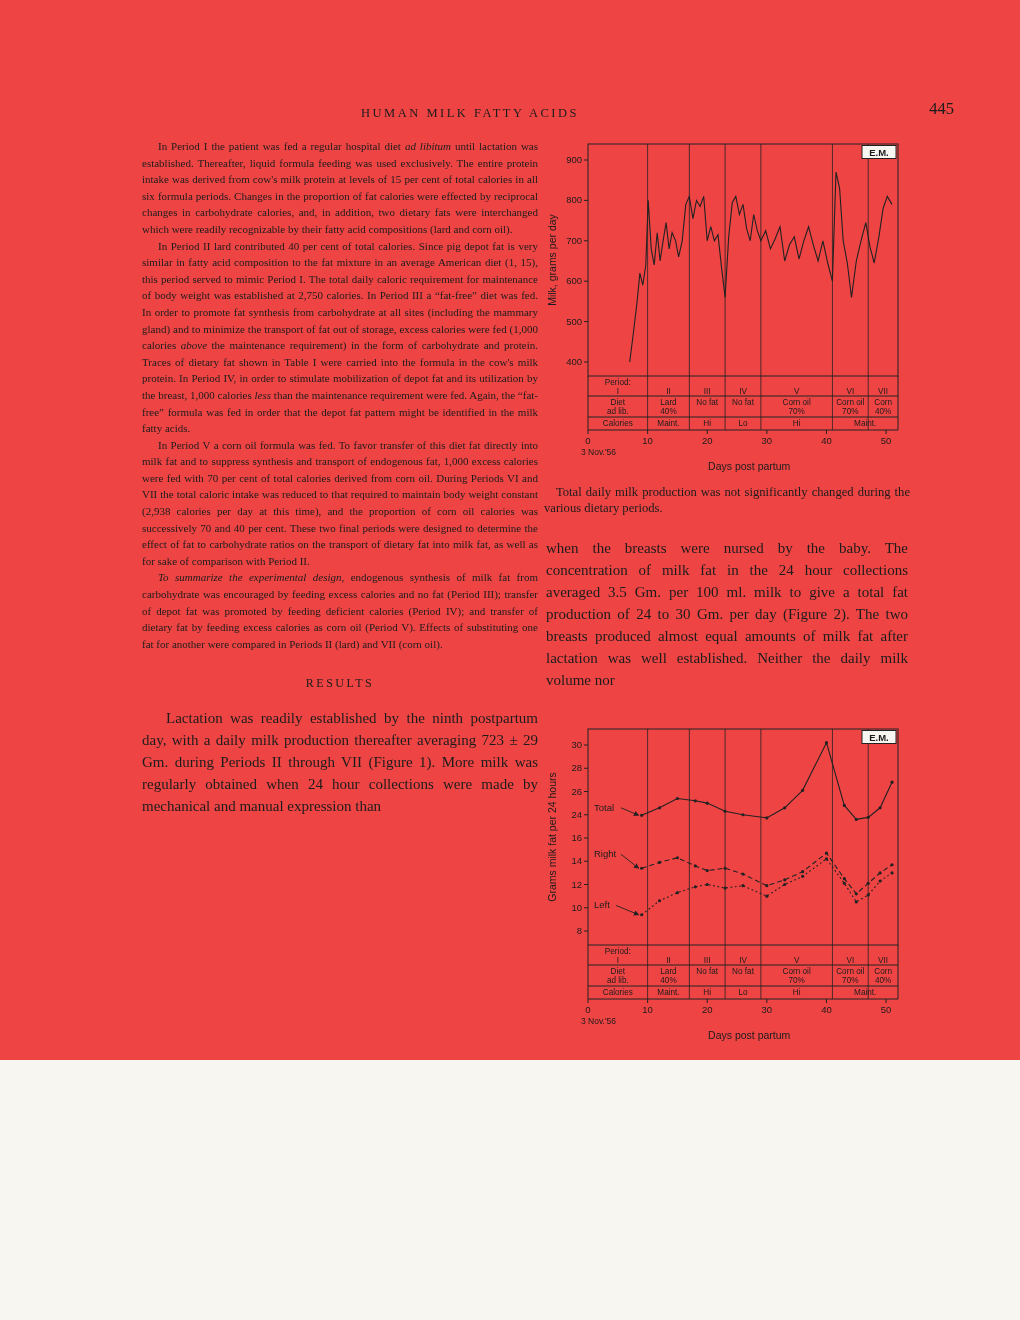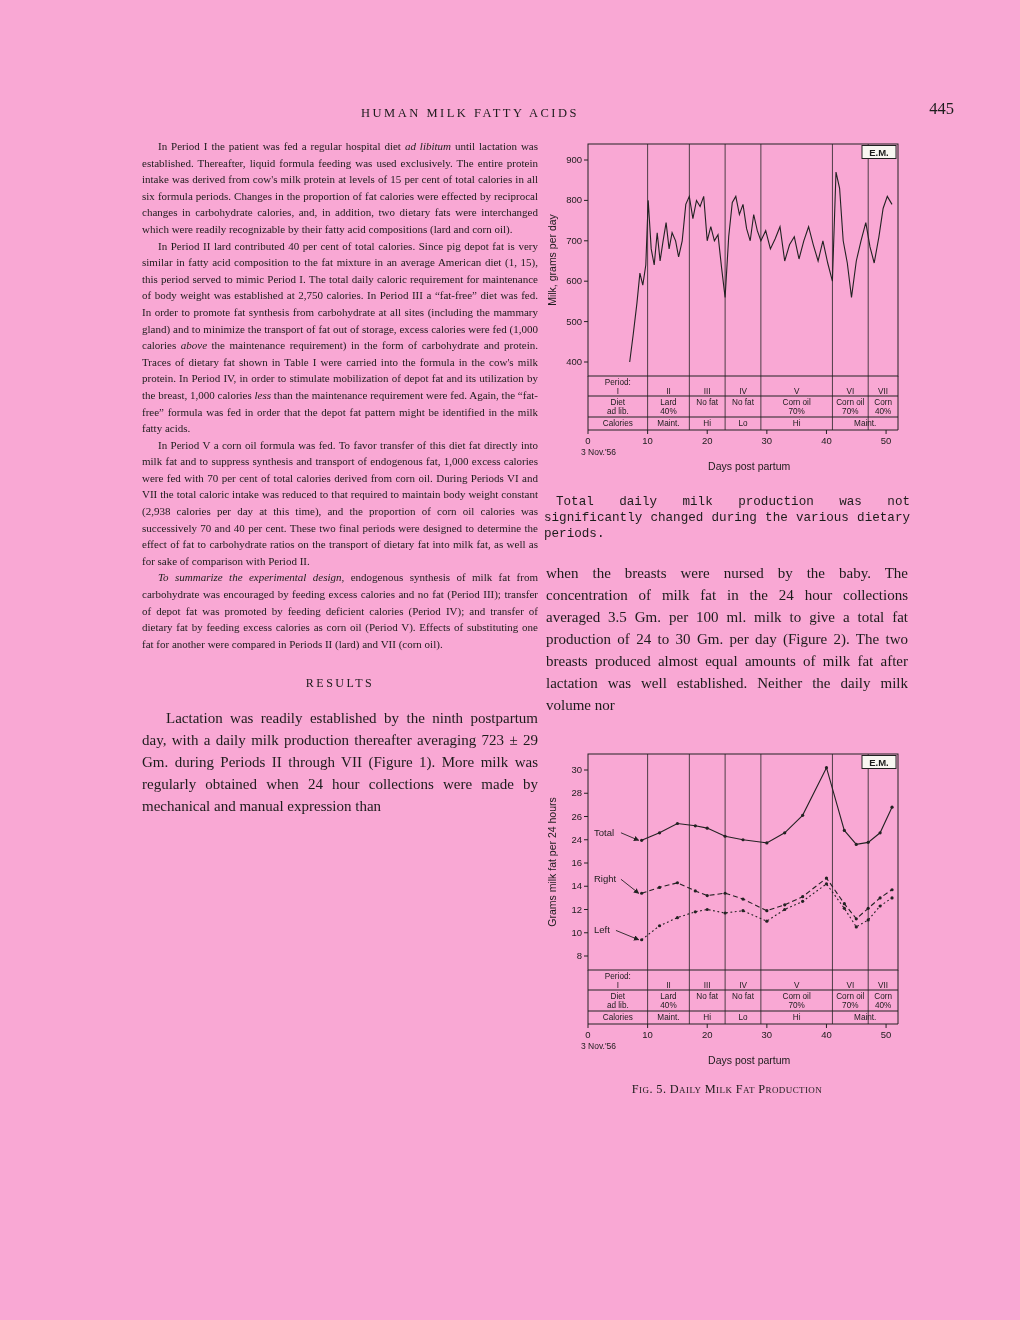--- a/index.html
+++ b/index.html
@@ -1,19 +1,19 @@
 <!DOCTYPE html>
 <html><head>
 <meta charset="utf-8">
 <style>
   * { margin:0; padding:0; box-sizing:border-box; }
   html,body { background:#f8f6f1; }
   .page {
-    position:relative; width:1020px; height:1320px; margin:0 auto;
-    background:#f9a8d4; color:#1c1c1c;
+    position:relative; width:1020px; height:1060px; margin:0 auto;
+    background:#ef4444; color:#1c1c1c;
     font-family:"Liberation Serif", serif; overflow:hidden;
   }
   .running-head {
     position:absolute; top:106px; left:140px; width:660px;
     text-align:center; font-size:12.5px; letter-spacing:2.5px;
   }
   .page-number {
     position:absolute; top:99px; left:898px; width:56px;
     text-align:right; font-size:16.5px;
   }
@@ -34,21 +34,21 @@
   figure { margin:0; }
   .chart { width:362px; }
   .chart svg { display:block; }
   svg text { font-family:"Liberation Sans", sans-serif; fill:#1c1c1c; }
   .figcap-title {
     text-align:center; font-size:12.3px; font-variant:small-caps;
     letter-spacing:0.4px; margin-top:8px;
   }
   .figcap-body {
     font-size:12.6px; line-height:15.8px; text-align:justify;
-    text-indent:12px; margin-top:15px;font-family:Liberation Mono, monospace;
+    text-indent:12px; margin-top:5px;
   }
   .col-right .between-par { margin:20px 2px 28px 2px; }
 </style>
 </head>
 <body>
 
 <div class="page">
 
   <div class="running-head">
     <span>HUMAN MILK FATTY ACIDS</span>

